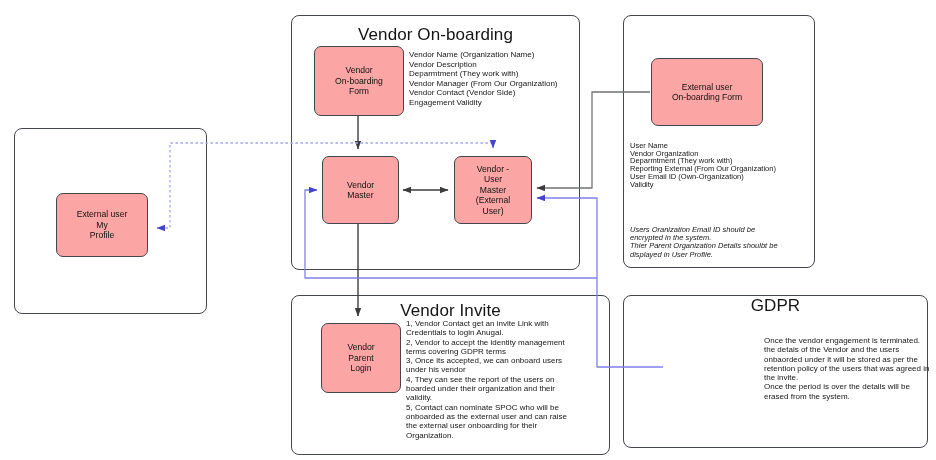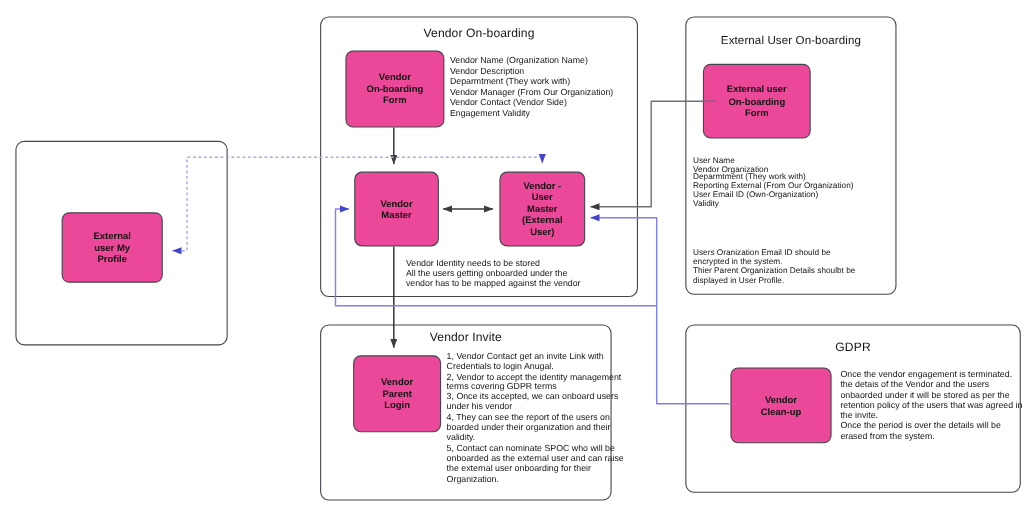--- a/index.html
+++ b/index.html
@@ -5,33 +5,32 @@
   html,body{margin:0;padding:0;background:#ffffff;}
   .canvas{
     position:relative;width:936px;height:460px;background:#fff;
     font-family:"Liberation Sans", sans-serif;color:#1b1b1b;overflow:hidden;
   }
   .group{
     position:absolute;border:1.5px solid #42464d;border-radius:8px;background:transparent;
     box-sizing:border-box;
   }
   .gtitle{
-    text-align:center;font-size:11px;color:#141414;letter-spacing:.1px;
+    text-align:center;font-size:17px;color:#141414;letter-spacing:.1px;
   }
   .node{
-    position:absolute;border:1.5px solid #42464d;border-radius:7px;background:#ec4899;
+    position:absolute;border:1.5px solid #42464d;border-radius:7px;background:#fca5a5;
     box-sizing:border-box;display:flex;align-items:center;justify-content:center;
     text-align:center;font-size:8.6px;line-height:10.5px;white-space:pre-line;color:#111;
     padding:18px;
-    font-weight:bold;
   }
   .tblock{
     position:absolute;font-size:8px;white-space:pre-line;color:#151515;
   }
-  .italic{}
+  .italic{font-style:italic;}
   svg.connectors{position:absolute;left:0;top:0;width:936px;height:460px;pointer-events:none;}
 </style>
 </head>
 <body>
 
 <div class="canvas">
 
   <div class="group" style="left:14px;top:128px;width:193px;height:186px">
     <div class="node" style="left:41px;top:64px;width:92px;height:64px">External user My
 Profile</div>
@@ -44,55 +43,50 @@
     <div class="tblock" style="left:117px;top:34px;line-height:9.6px;width:165px">Vendor Name (Organization Name)
 Vendor Description
 Deparmtment (They work with)
 Vendor Manager (From Our Organization)
 Vendor Contact (Vendor Side)
 Engagement Validity</div>
     <div class="node" style="left:30px;top:140px;width:77px;height:68px">Vendor Master</div>
     <div class="node" style="left:162px;top:140px;width:78px;height:68px">Vendor - User
 Master
 (External User)</div>
-    <div class="tblock" style="left:77px;top:219px;line-height:9.2px;width:180px">Vendor Identity needs to be stored
-All the users getting onboarded under the
-vendor has to be mapped against the vendor</div>
   </div>
 
   <div class="group" style="left:623px;top:15px;width:192px;height:253px">
-    <div class="gtitle" style="margin-top:15px;font-size:10.5px">External User On-boarding</div>
-    <div class="node" style="left:15px;top:42px;width:98px;height:68px">External user
+    <div class="node" style="left:27px;top:42px;width:112px;height:68px">External user
 On-boarding Form</div>
     <div class="tblock" style="left:6px;top:126px;font-size:7.5px;line-height:7.7px;width:180px">User Name
 Vendor Organization
 Deparmtment (They work with)
 Reporting External (From Our Organization)
 User Email ID (Own-Organization)
 Validity</div>
     <div class="tblock italic" style="left:6px;top:210px;font-size:7.5px;line-height:8.2px;width:180px">Users Oranization Email ID should be
 encrypted in the system.
 Thier Parent Organization Details shoulbt be
 displayed in User Profile.</div>
   </div>
 
-  <div class="group" style="left:291px;top:295px;width:265px;height:160px">
+  <div class="group" style="left:291px;top:295px;width:319px;height:160px">
     <div class="gtitle" style="margin-top:5px">Vendor Invite</div>
     <div class="node" style="left:29px;top:27px;width:80px;height:70px">Vendor Parent
 Login</div>
     <div class="tblock" style="left:114px;top:23px;width:172px;line-height:9.3px">1, Vendor Contact get an invite Link with Credentials to login Anugal.
 2, Vendor to accept the identity management terms covering GDPR terms
 3, Once its accepted, we can onboard users under his vendor
 4, They can see the report of the users on boarded under their organization and their validity.
 5, Contact can nominate SPOC who will be onboarded as the external user and can raise the external user onboarding for their Organization.</div>
   </div>
 
   <div class="group" style="left:623px;top:295px;width:305px;height:153px">
-    <div class="gtitle" style="margin-top:14px">GDPR</div>
-    <div class="node" style="left:40px;top:38px;width:92px;height:69px">Vendor Clean-up</div>
+    <div class="gtitle" style="">GDPR</div>
     <div class="tblock" style="left:140px;top:40px;width:168px;line-height:9.3px">Once the vendor engagement is terminated. the detais of the Vendor and the users onbaorded under it will be stored as per the retention policy of the users that was agreed in the invite.
 Once the period is over the details will be erased from the system.</div>
   </div>
 
   <svg class="connectors" viewBox="0 0 936 460" xmlns="http://www.w3.org/2000/svg">
     <defs>
       <marker id="arrBlackEnd" markerWidth="10" markerHeight="8" refX="8" refY="3.2" orient="auto" markerUnits="userSpaceOnUse">
         <path d="M0,0 L8.6,3.2 L0,6.4 Z" fill="#3c3c3c"></path>
       </marker>
       <marker id="arrBlackStart" markerWidth="10" markerHeight="8" refX="8" refY="3.2" orient="auto-start-reverse" markerUnits="userSpaceOnUse">

